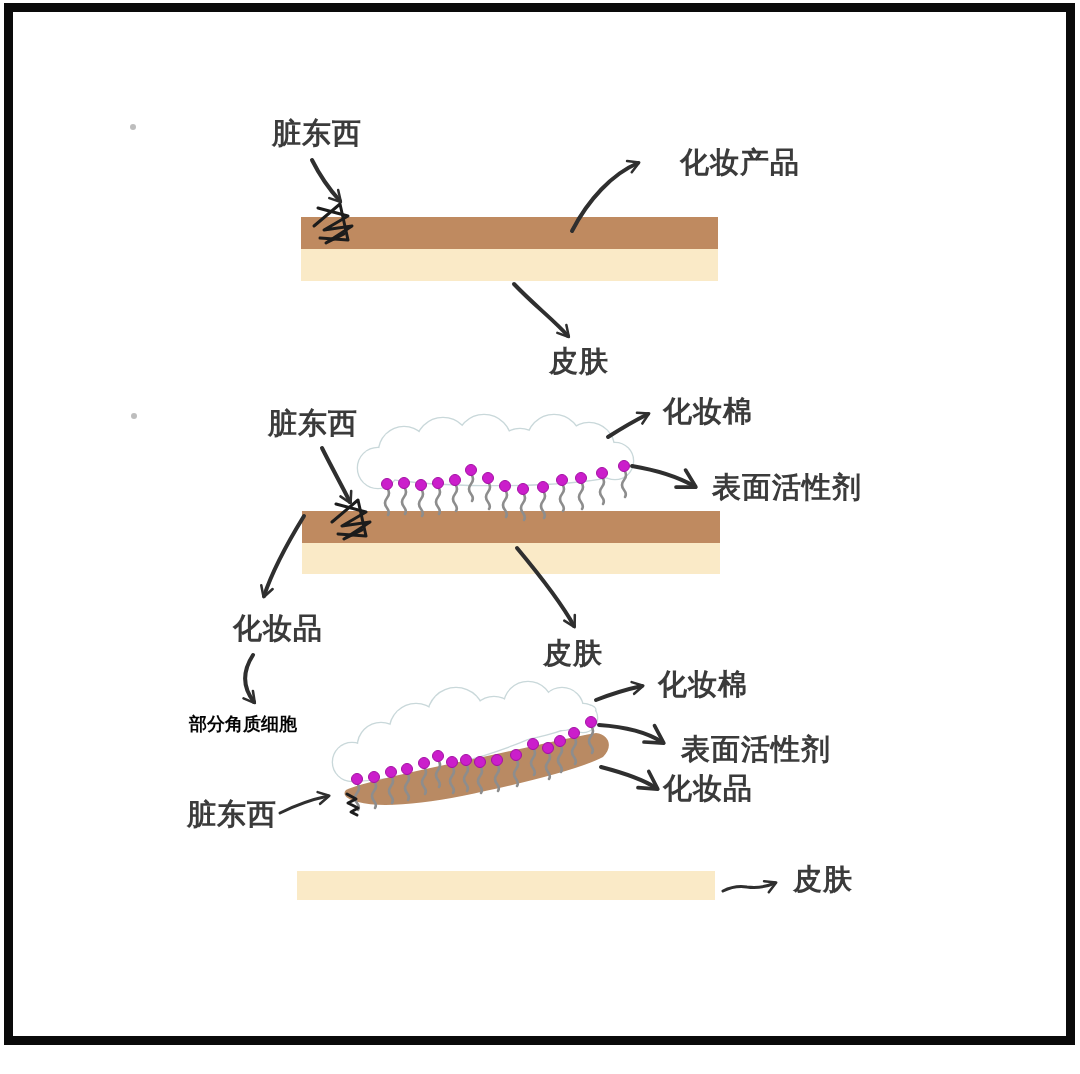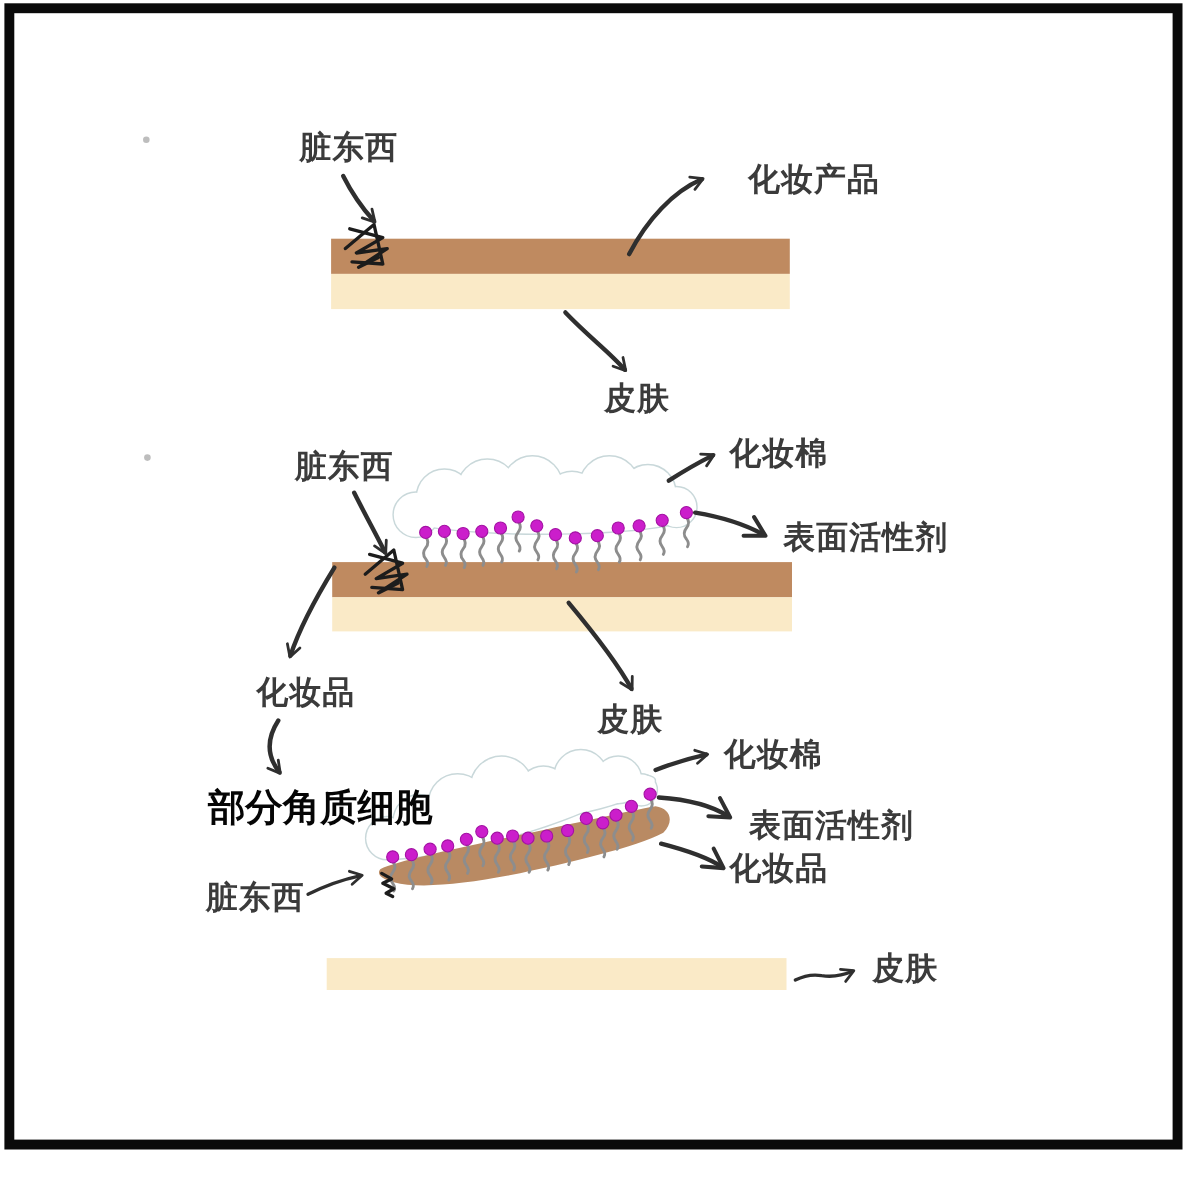--- a/index.html
+++ b/index.html
@@ -1,30 +1,30 @@
 <!DOCTYPE html>
 <html style="--background: #ffffff; --frame-black: #0a0a0a; --makeup-brown: #bf8a60; --skin-cream: #faeac7; --lifted-makeup-brown: #b98a63; --cotton-outline: #c9d8da; --surfactant-head: #cb1ecb; --surfactant-head-edge: #a312a3; --tail-gray: #8d8d8d; --ink: #2f2f2f; --label-ink: #3b3b3b; --corneocyte-label-ink: #050505;"><head>
 <meta charset="utf-8">
 <style>
   html,body{margin:0;padding:0;background:#fff;}
   #stage{
     position:relative;width:1080px;height:1050px;background:var(--background,#fff);
-    font-family:Liberation Sans, sans-serif;overflow:hidden;
+    font-family:Liberation Mono, monospace;overflow:hidden;
   }
   #frame{
     position:absolute;left:4px;top:3px;right:5px;bottom:5px;
     border:9px solid var(--frame-black,#0a0a0a);pointer-events:none;
   }
   svg.diagram{position:absolute;left:0;top:0;}
   .lbl{
     position:absolute;font-size:29px;font-weight:bold;color:var(--label-ink,#3b3b3b);
     letter-spacing:1px;white-space:nowrap;line-height:1.1;
   }
   .lbl.black{
-    font-size:34px;font-weight:700;color:var(--corneocyte-label-ink,#050505);letter-spacing:0;
+    font-size:18px;font-weight:700;color:var(--corneocyte-label-ink,#050505);letter-spacing:0;
   }
   .bar-makeup{fill:var(--makeup-brown,#bf8a60);}
   .bar-skin{fill:var(--skin-cream,#faeac7);}
   .lifted{fill:var(--lifted-makeup-brown,#b98a63);}
   .cloud-stroke{fill:#ffffff;stroke:var(--cotton-outline,#c9d8da);stroke-width:2.6;}
   .cloud-fill{fill:#ffffff;stroke:none;}
   .tail{fill:none;stroke:var(--tail-gray,#8d8d8d);stroke-width:2.6;stroke-linecap:round;}
   .head{fill:var(--surfactant-head,#cb1ecb);stroke:var(--surfactant-head-edge,#a312a3);stroke-width:1;}
   .arrow{fill:none;stroke:var(--ink,#2f2f2f);stroke-width:4;stroke-linecap:round;}
   .arrow.thin{stroke-width:3;}

